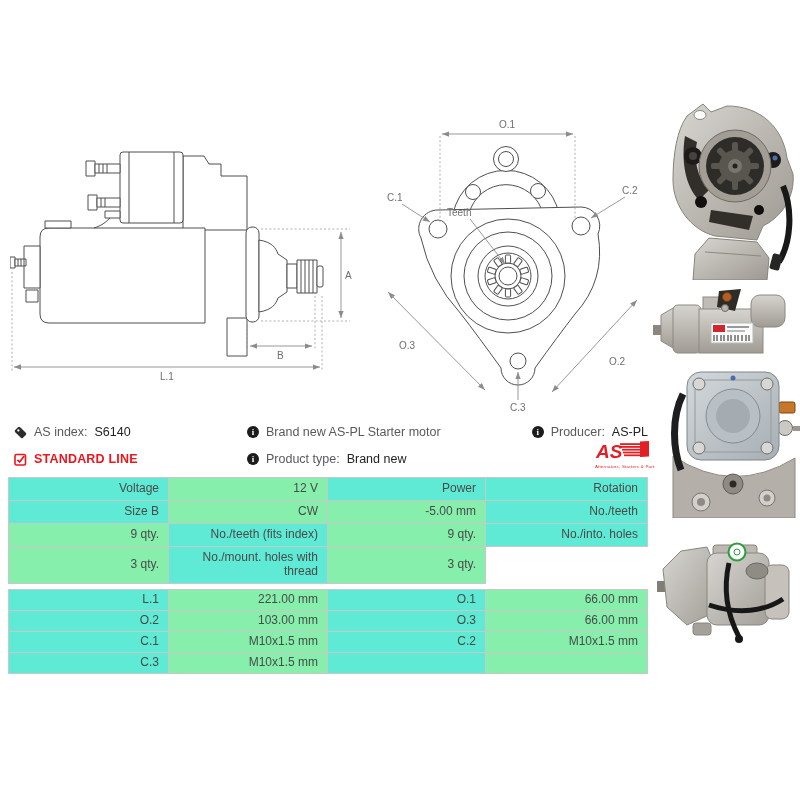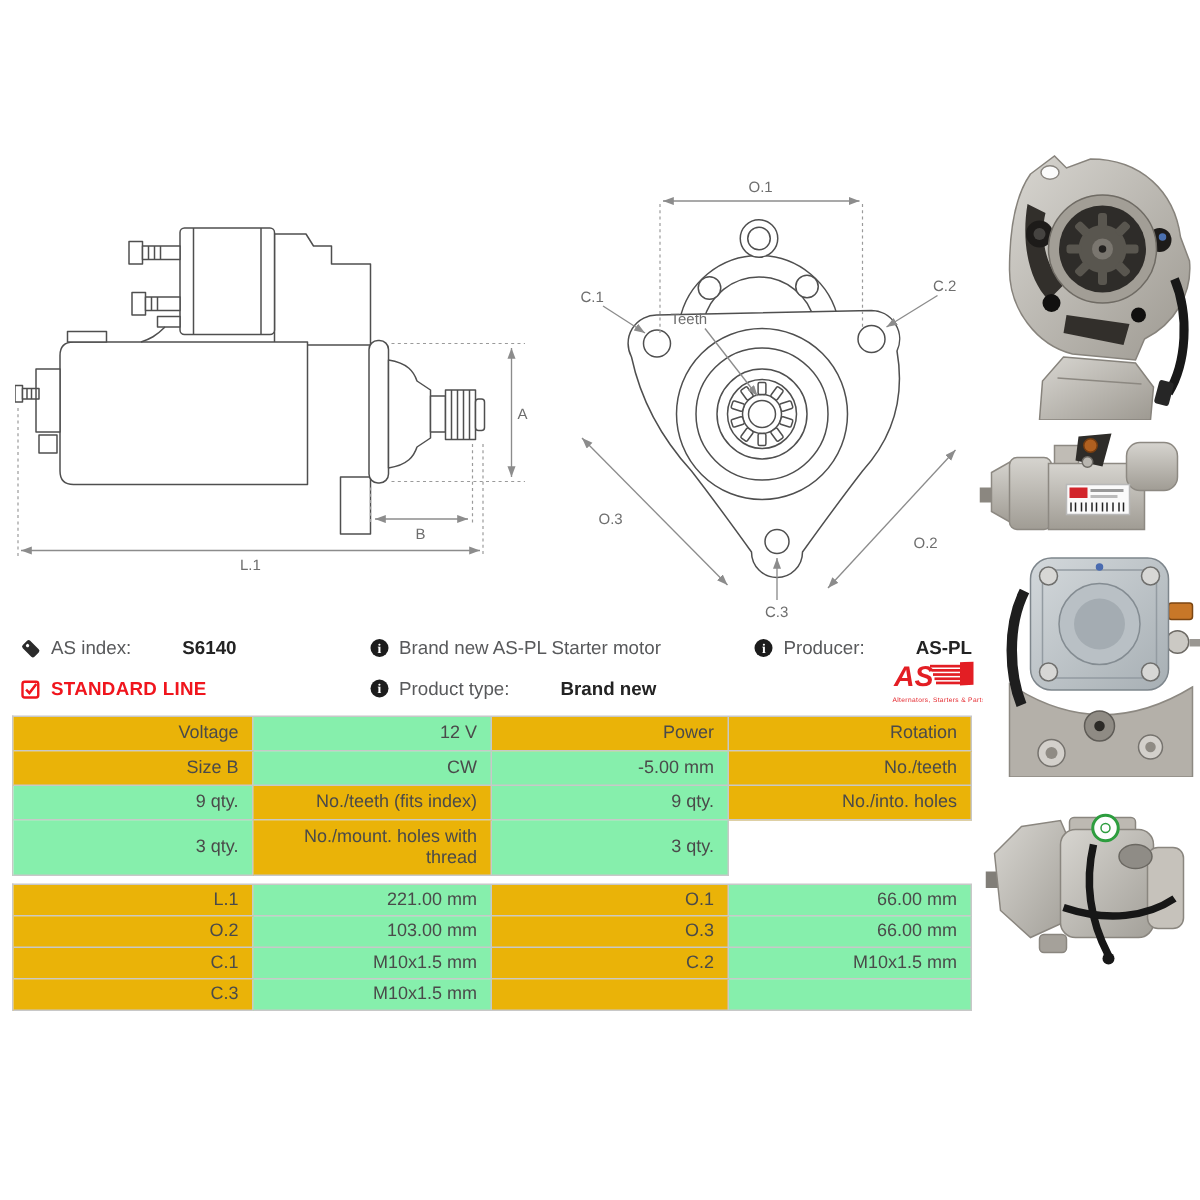--- a/index.html
+++ b/index.html
@@ -2,38 +2,38 @@
 <html><head>
 <meta charset="utf-8">
 <style>
   html,body{margin:0;padding:0;background:#fff;}
   .canvas{position:relative;width:800px;height:800px;background:#ffffff;overflow:hidden;
           font-family:"Liberation Sans",sans-serif;}
   .abs{position:absolute;}
   
   .info-line{position:absolute;display:flex;align-items:center;gap:7px;
              font-size:12.5px;color:#58595b;white-space:nowrap;}
-  .t-dark{color:#232323;font-weight:bold;margin-left:27px;}
+  .t-dark{color:#232323;font-weight:normal;}
   .t-red{color:#f0151d;font-weight:bold;letter-spacing:.2px;text-align:right;}
   .info-i{width:12px;height:12px;border-radius:50%;background:#1c1c1c;color:#fff;
           display:inline-flex;align-items:center;justify-content:center;
           font-size:9px;font-weight:bold;line-height:1;flex:0 0 auto;
           font-family:"Liberation Serif",serif;}
   .producer{right:152px;justify-content:flex-end;}
   
   .spec{position:absolute;left:8px;display:grid;
         grid-template-columns:160px 159px 158px 162px;
         border-top:1px solid #c8c8c8;border-left:1px solid #c8c8c8;
         font-size:12px;color:#4a4a4a;}
   .s1{top:477px;grid-template-rows:23px 23px 23px 37px;}
   .s2{top:589px;grid-template-rows:repeat(4,21px);}
   .cell{border-right:1px solid #c8c8c8;border-bottom:1px solid #c8c8c8;
         display:flex;align-items:center;justify-content:flex-end;
         text-align:right;padding:0 9px;box-sizing:border-box;line-height:1.15;}
-  .lab{background:#eab308;}
+  .lab{background:#5eead4;}
   .val{background:#86efac;}
   svg text{font-family:"Liberation Sans",sans-serif;}
 </style>
 </head>
 <body>
 
 <div class="canvas">
 
   <svg class="abs" style="left:10px;top:148px" width="348" height="245" viewBox="0 0 348 245">
     <defs>

